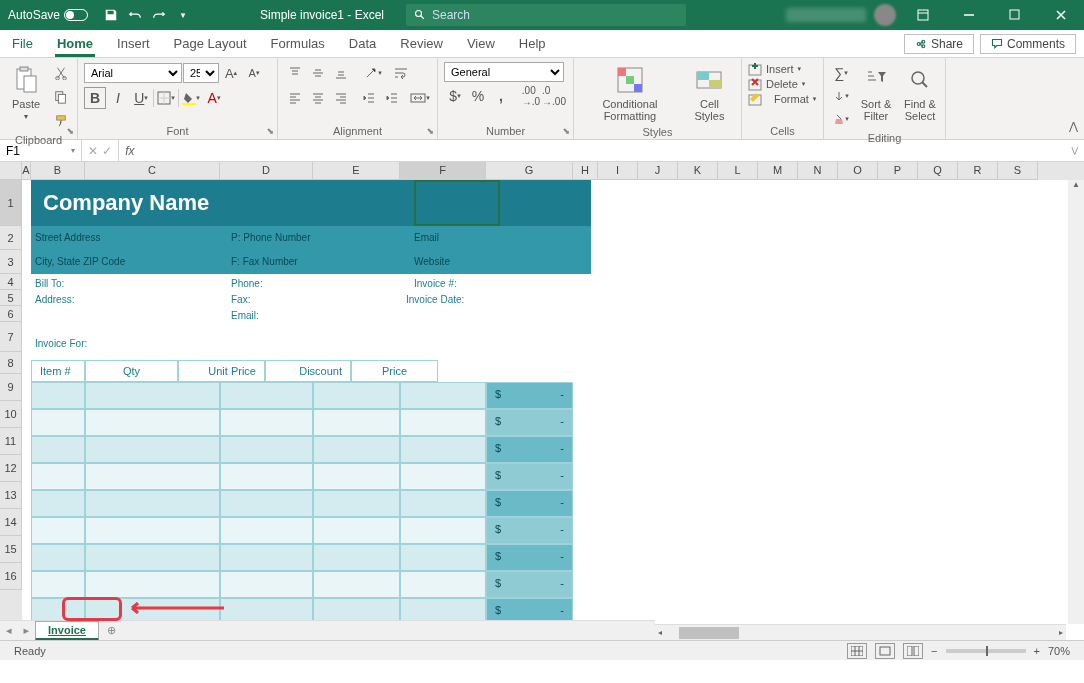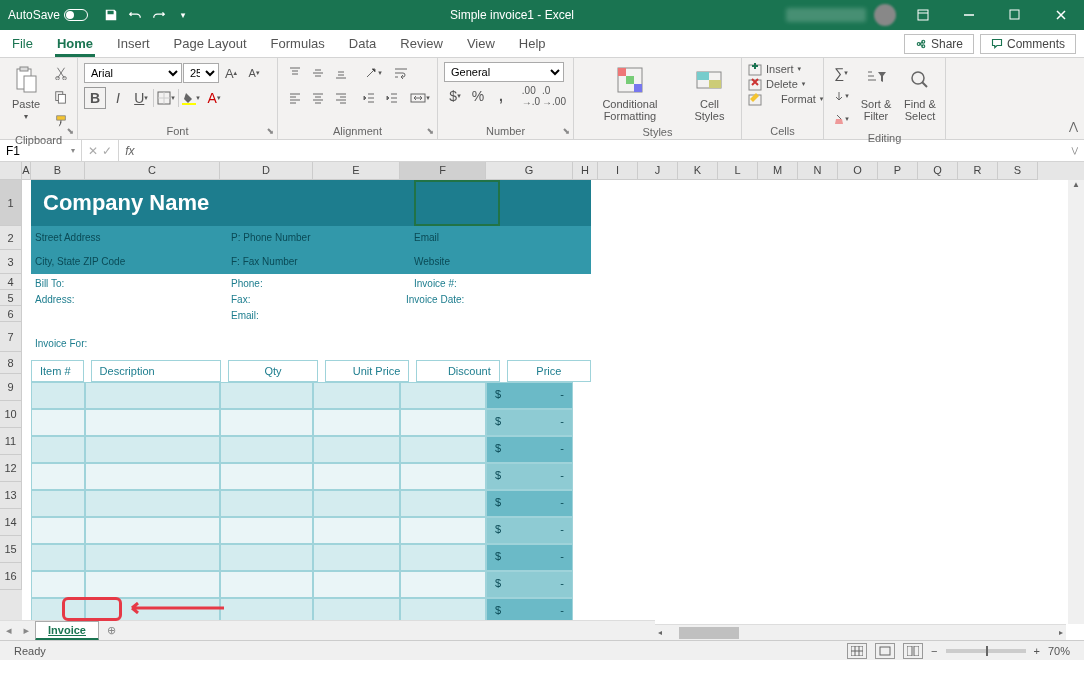--- a/index.html
+++ b/index.html
@@ -57,21 +57,21 @@
     .row-headers { width: 22px; background: #e6e6e6; }
     .row-h { height: 27px; border-bottom: 1px solid #ccc; border-right: 1px solid #ccc; text-align: center; font-size: 11px; color: #444; line-height: 27px; }
     .cells { flex: 1; position: relative; background: #fff; }
     
     
     .cell-block { position: absolute; }
     .header-block { left: 9px; top: 0; width: 560px; height: 46px; background: #1d7d8e; color: #fff; font-size: 22px; font-weight: bold; padding: 10px 12px; }
     .sub-header { left: 9px; top: 46px; width: 560px; height: 48px; background: #3298aa; font-size: 10px; }
     .sub-cell { position: absolute; color: #0a4a56; }
     .info-row { left: 9px; width: 560px; font-size: 10px; color: #1d7d8e; }
-    .table-header { left: 9px; top: 185px; width: 560px; height: 22px; display: flex; font-size: 11px; color: #1d7d8e; gap: 7px; }
+    .table-header { left: 9px; top: 185px; width: 560px; height: 22px; display: flex; font-size: 11px; color: #1d7d8e; }
     .th { padding: 4px 8px; border: 1px solid #9fd3da; }
     .data-row { left: 9px; width: 560px; height: 27px; display: flex; }
     .td { border: 1px solid #9fd3da; }
     .price-col { background: #6bbac7; color: #0a4a56; display: flex; justify-content: space-between; padding: 5px 8px; font-size: 11px; }
     .light-row .td { background: #d4ecef; }
     .lighter-row .td { background: #eaf5f7; }
     .selected-cell-border { position: absolute; left: 392px; top: 0; width: 86px; height: 46px; border: 2px solid #217346; pointer-events: none; }
     
     
     .hscroll { position: absolute; bottom: 0; left: 655px; right: 18px; height: 16px; background: #f0f0f0; border-top: 1px solid #ddd; display: flex; align-items: center; }
@@ -116,20 +116,27 @@
         </svg>
     </div>
     <div class="qat-btn">
       <svg width="14" height="14" viewBox="0 0 16 16">
           <path fill="none" stroke="#fff" stroke-width="1.5" d="M12 5l2 2-2 2M14 7H6a4 4 0 00-4 4"></path>
         </svg>
     </div>
     <div class="qat-btn" style="font-size:9px;color:#fff">▾</div>
   </div>
   <div class="doc-title">Simple invoice1 - Excel</div>
+  <div class="search-box">
+    <svg width="12" height="12" viewBox="0 0 16 16">
+        <circle cx="6" cy="6" r="4" fill="none" stroke="#fff" stroke-width="1.5"></circle>
+        <path stroke="#fff" stroke-width="1.5" d="M9 9l4 4"></path>
+      </svg>
+    <span style="color:#cde">Search</span>
+  </div>
   <div class="title-right">
     <div class="user-blur"></div>
     <div class="avatar"></div>
     <div class="win-btn">
         <svg width="12" height="12" viewBox="0 0 12 12">
           <rect x="1" y="1" width="10" height="10" fill="none" stroke="#fff"></rect>
           <path stroke="#fff" d="M1 4h10"></path>
         </svg>
       </div>
     <div class="win-btn">
@@ -394,21 +401,21 @@
             <path stroke="#c33" stroke-width="2" d="M4 2l6 6M10 2L4 8"></path>
           </svg>
           <span style="margin-left:3px">Delete</span>
           <span style="font-size:7px;margin-left:3px">▾</span>
         </div>
       <div class="font-row">
           <svg width="14" height="14">
             <rect x="1" y="3" width="12" height="10" fill="none" stroke="#888"></rect>
             <path fill="#f4c430" d="M8 1l3 3-6 6-3-3z"></path>
           </svg>
-          <span style="margin-left:18px">Format</span>
+          <span style="margin-left:11px">Format</span>
           <span style="font-size:7px;margin-left:3px">▾</span>
         </div>
     </div>
     <div class="group-label">Cells</div>
   </div>
 
   <div class="ribbon-group" style="width:122px">
     <div class="group-content">
       <div style="display:flex;flex-direction:column;gap:1px">
         <div class="btn-icon">∑<span style="font-size:7px">▾</span></div>
@@ -533,21 +540,20 @@
       </div>
       <div class="cell-block info-row" style="top:130px">
         <span style="position:absolute;left:200px">Email:</span>
       </div>
       <div class="cell-block info-row" style="top:158px">
         <span style="position:absolute;left:4px">Invoice For:</span>
       </div>
 
       <div class="cell-block table-header" style="top:180px">
         <div class="th" style="width:54px">Item #</div>
-        <div class="th" style="width:135px">Description</div>
         <div class="th" style="width:93px;text-align:center">Qty</div>
         <div class="th" style="width:87px;text-align:right">Unit Price</div>
         <div class="th" style="width:86px;text-align:right">Discount</div>
         <div class="th" style="width:87px;text-align:center">Price</div>
       </div>
 
       <div id="data-rows-container">
           <div class="cell-block data-row light-row" style="top: 202px;">
             <div class="td" style="width: 54px;"></div>
             <div class="td" style="width: 135px;"></div>

